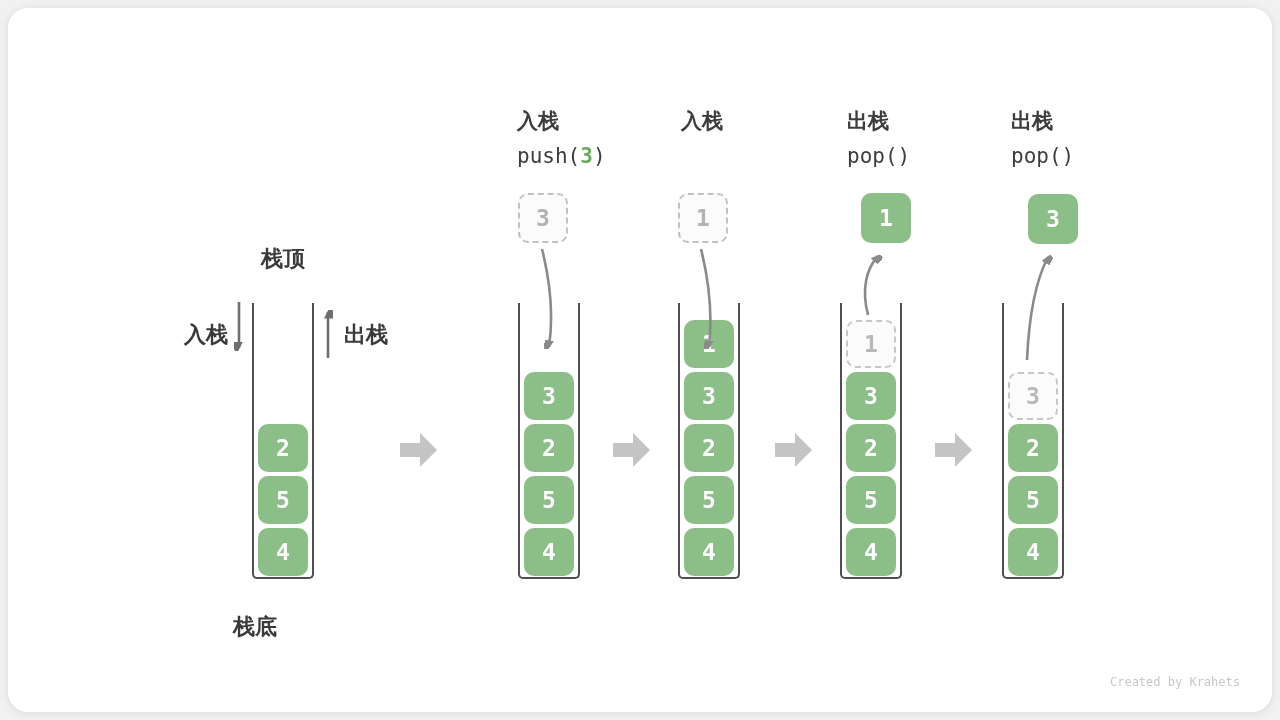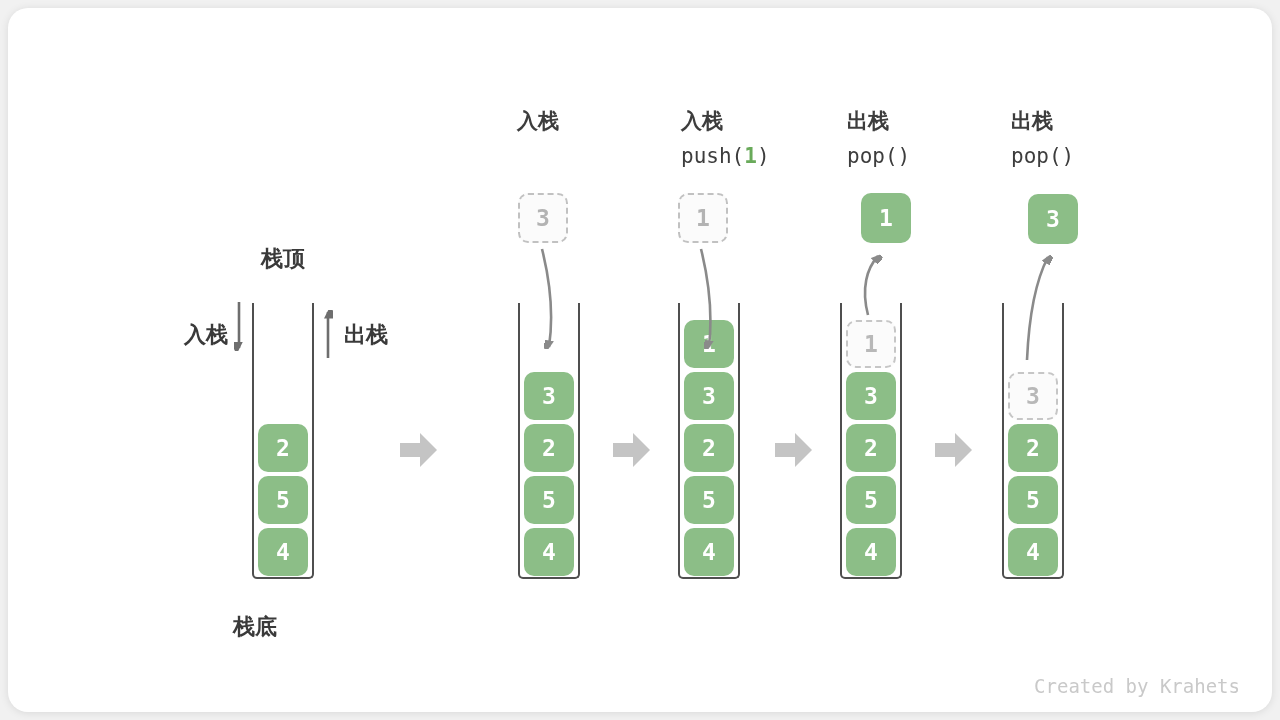--- a/index.html
+++ b/index.html
@@ -104,37 +104,37 @@
   #arrows {
     position: absolute; left: 0; top: 0;
     width: 1280px; height: 720px;
     pointer-events: none;
   }
   
   .watermark {
     position: absolute;
     right: 40px; top: 675px;
     font-family: "DejaVu Sans Mono", "Liberation Mono", monospace;
-    font-size: 19px;
+    font-size: 12px;
     color: #c9c9c9;
   }
 </style>
 </head>
 <body>
 
 <div id="canvas">
   <div class="card"></div>
 
 
   <div class="op-label" style="left:517px;">
     <div class="op-line1">入栈</div>
+    <div class="op-line2"><span>push(</span><span class="code-val">3</span><span>)</span></div>
   </div>
   <div class="op-label" style="left:681px;">
     <div class="op-line1">入栈</div>
-    <div class="op-line2"><span>push(</span><span class="code-val">1</span><span>)</span></div>
   </div>
   <div class="op-label" style="left:847px;">
     <div class="op-line1">出栈</div>
     <div class="op-line2"><span>pop()</span></div>
   </div>
   <div class="op-label" style="left:1011px;">
     <div class="op-line1">出栈</div>
     <div class="op-line2"><span>pop()</span></div>
   </div>
 

